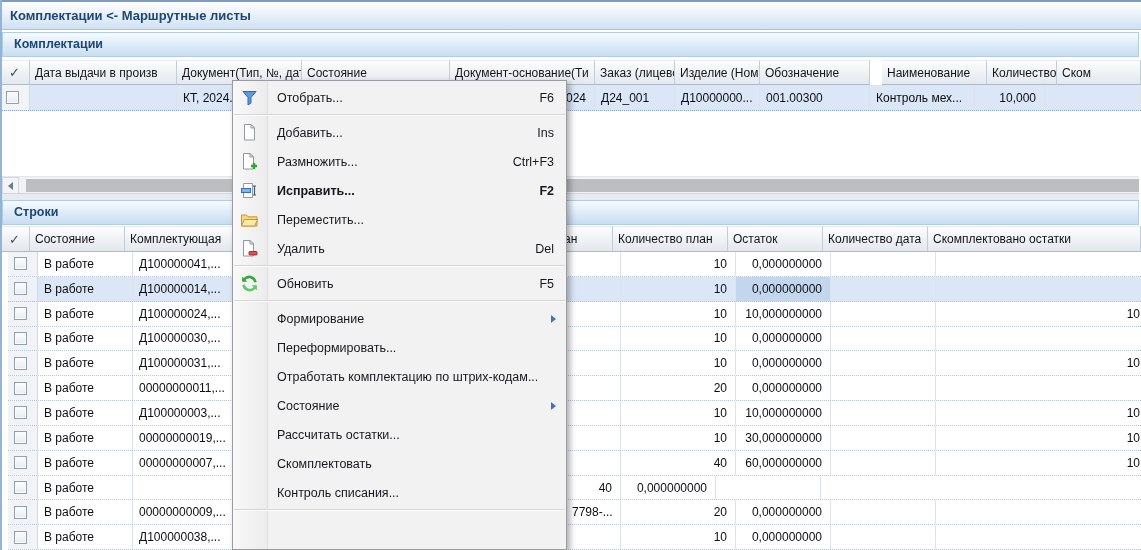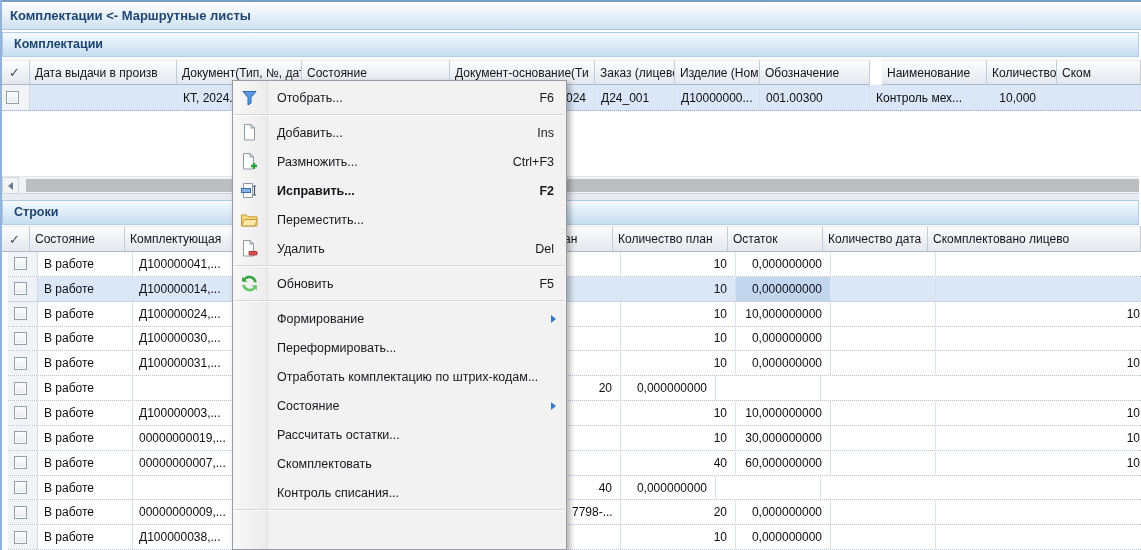--- a/index.html
+++ b/index.html
@@ -114,21 +114,21 @@
 <div class="sectionbar sb2">Строки</div>
 <div class="hdr hdr2" id="botHeaders">
     <div class="hcell hcheck" style="width: 30px;">✓</div>
     <div class="hcell" style="width: 95px;">Состояние</div>
     <div class="hcell" style="width: 115px;">Комплектующая</div>
     <div class="hcell" style="width: 220px;"></div>
     <div class="hcell anpad" style="width: 153px;">ан</div>
     <div class="hcell" style="width: 115px;">Количество план</div>
     <div class="hcell" style="width: 95px;">Остаток</div>
     <div class="hcell" style="width: 105px;">Количество дата</div>
-    <div class="hcell" style="width: 213px; flex: 1 1 0%;">Скомплектовано лицево</div>
+    <div class="hcell" style="width: 213px; flex: 1 1 0%;">Скомплектовано остатки</div>
   </div>
 <div class="rows" id="botRows">
     <div class="brow">
       <div class="cell cbcell" style="width: 30px;">
         <div class="cb"></div>
       </div>
       <div class="cell" style="width: 95px;">В работе</div>
       <div class="cell" style="width: 115px;">Д100000041,...</div>
       <div class="cell" style="width: 220px;"></div>
       <div class="cell anpad" style="width: 153px;"></div>
@@ -187,20 +187,21 @@
       <div class="cell num" style="width: 115px;">10</div>
       <div class="cell num" style="width: 95px;">0,000000000</div>
       <div class="cell num" style="width: 105px;"></div>
       <div class="cell num" style="width: 213px; flex: 1 1 0%;">10</div>
     </div>
     <div class="brow">
       <div class="cell cbcell" style="width: 30px;">
         <div class="cb"></div>
       </div>
       <div class="cell" style="width: 95px;">В работе</div>
+      <div class="cell" style="width: 115px;">00000000011,...</div>
       <div class="cell" style="width: 220px;"></div>
       <div class="cell anpad" style="width: 153px;"></div>
       <div class="cell num" style="width: 115px;">20</div>
       <div class="cell num" style="width: 95px;">0,000000000</div>
       <div class="cell num" style="width: 105px;"></div>
       <div class="cell num" style="width: 213px; flex: 1 1 0%;"></div>
     </div>
     <div class="brow">
       <div class="cell cbcell" style="width: 30px;">
         <div class="cb"></div>

